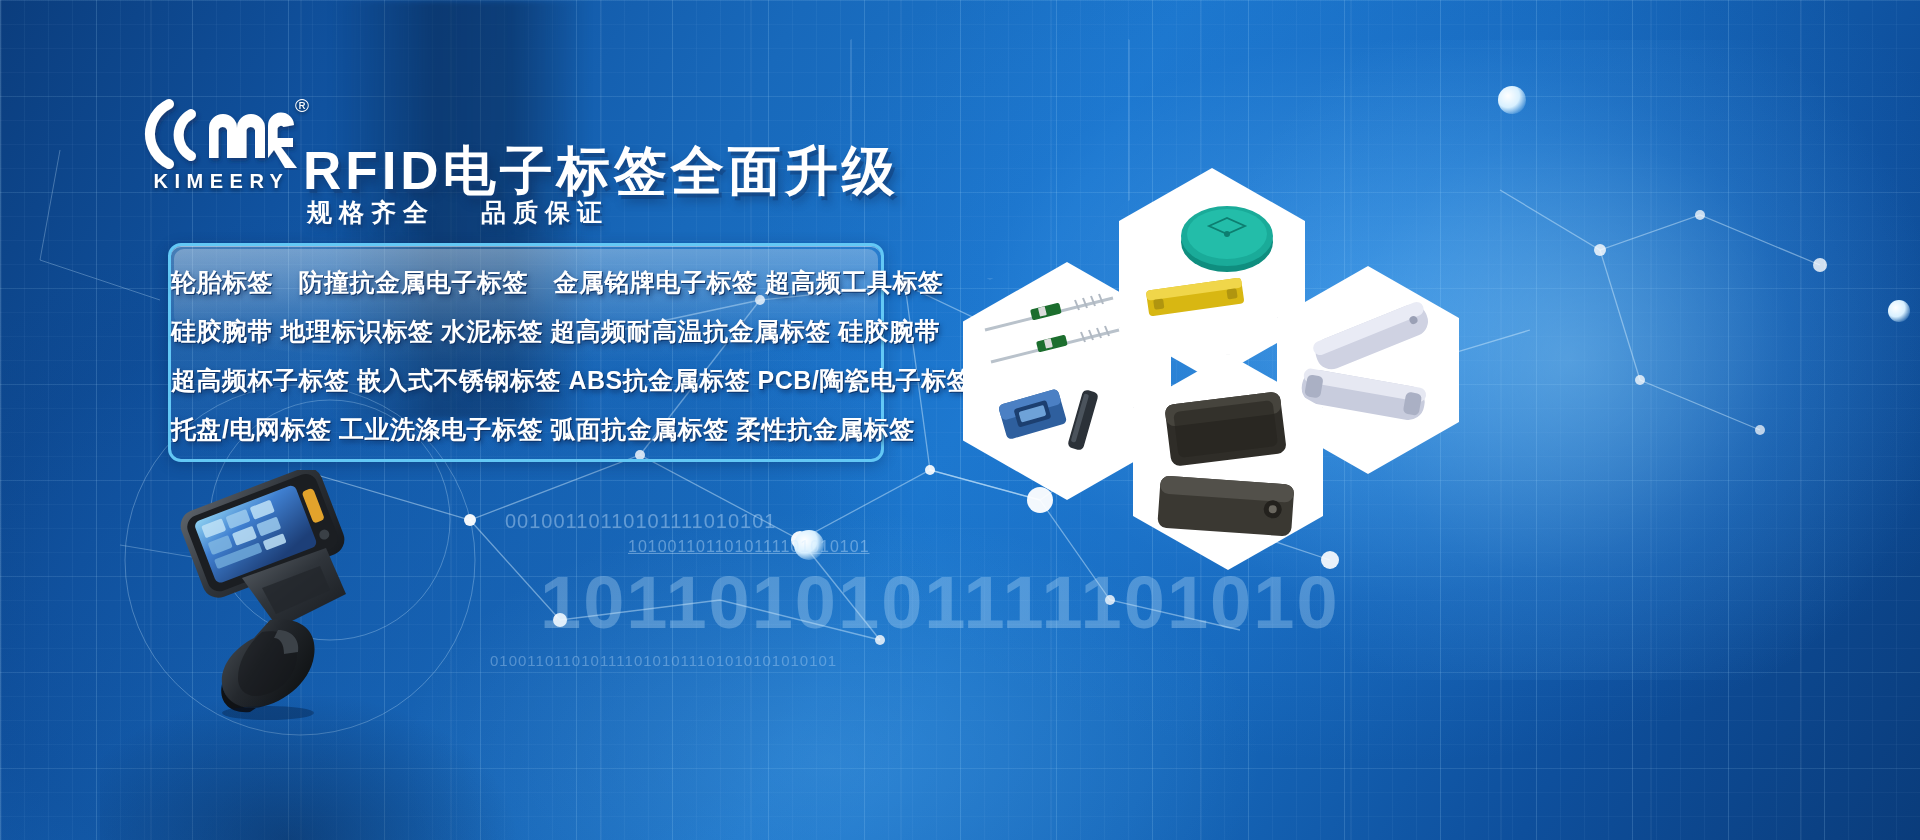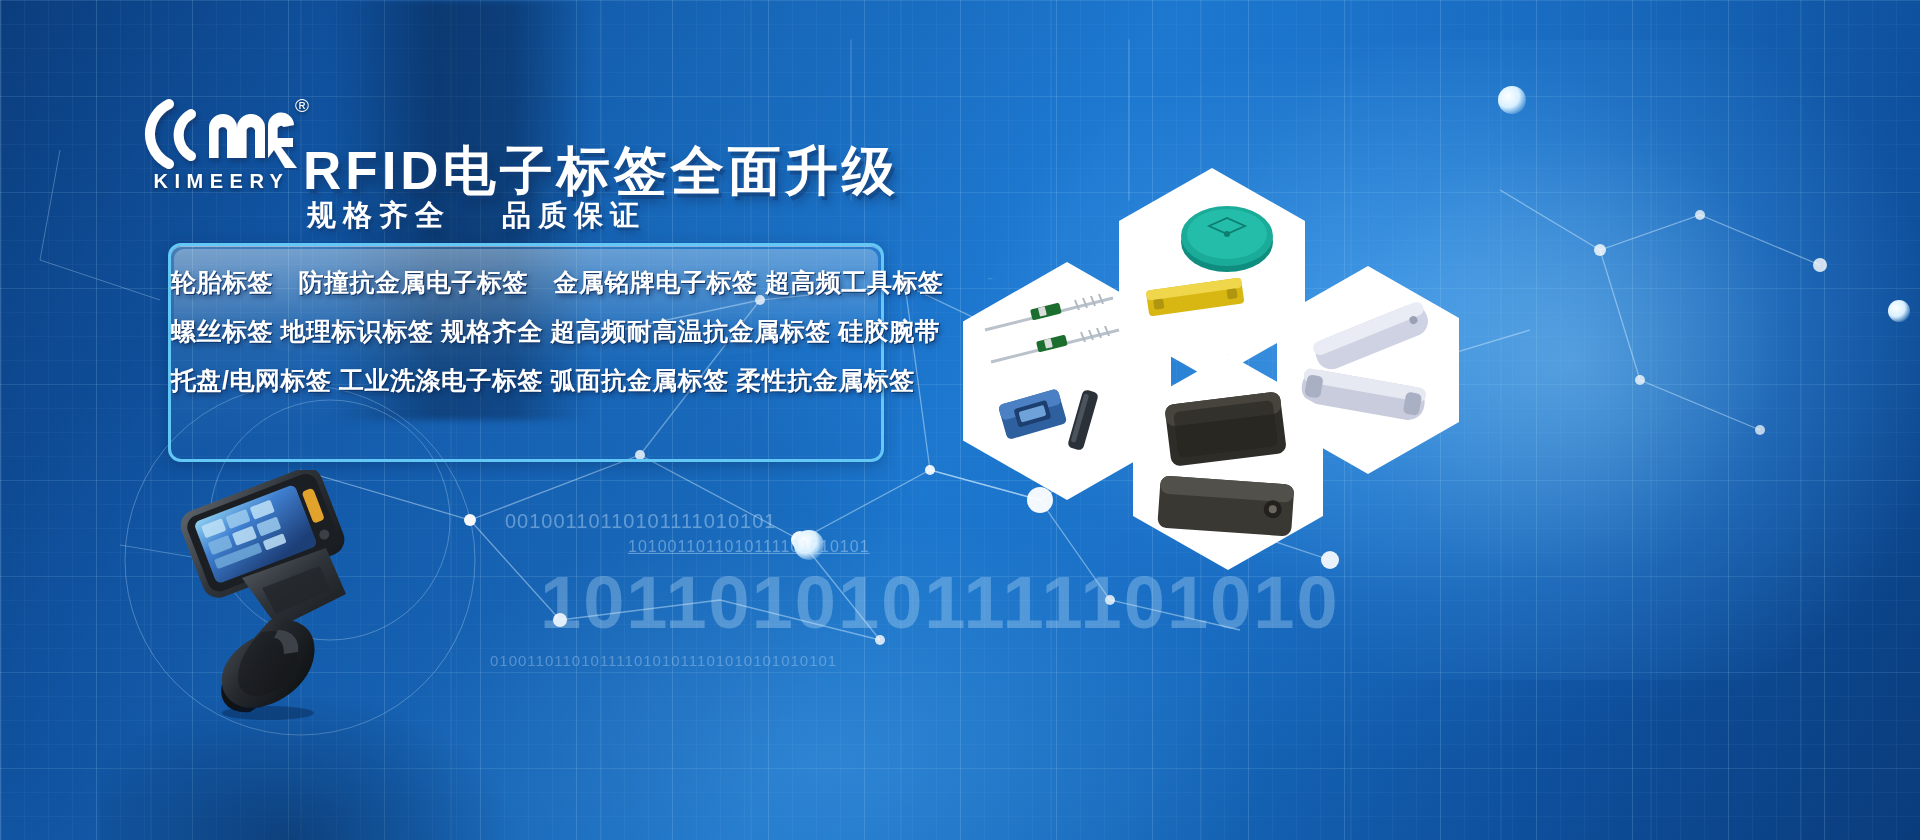--- a/index.html
+++ b/index.html
@@ -106,21 +106,21 @@
     color:#ffffff;
     white-space:nowrap;
     text-shadow:
       3px 4px 0 rgba(18,62,120,0.55),
       5px 7px 10px rgba(10,40,85,0.45);
     margin-top: 23px;
   }
 
   #subtitle {
     position:absolute; left:307px; top:196px;
-    font-size:29px; font-weight:700;
+    font-size:25px; font-weight:700;
     letter-spacing:7px;
     color:#ffffff;
     white-space:nowrap;
     text-shadow:
       2px 3px 0 rgba(18,62,120,0.50),
       3px 5px 7px rgba(10,40,85,0.42);
   }
 
   
   #list-panel {
@@ -265,21 +265,22 @@
       <span class="logo-reg">®</span>
     </div>
     <div id="logo-word">KIMEERY</div>
   </div>
 
   <div id="headline">RFID电子标签全面升级</div>
   <div id="subtitle">规格齐全　 品质保证</div>
 
   <div id="list-panel">
     <div class="list-row">轮胎标签　防撞抗金属电子标签　金属铭牌电子标签 超高频工具标签</div>
-    <div class="list-row">螺丝标签 地理标识标签 规格齐全 超高频耐高温抗金属标签 硅胶腕带</div>
+    <div class="list-row">硅胶腕带 地理标识标签 水泥标签 超高频耐高温抗金属标签 硅胶腕带</div>
+    <div class="list-row">超高频杯子标签 嵌入式不锈钢标签 ABS抗金属标签 PCB/陶瓷电子标签</div>
     <div class="list-row">托盘/电网标签 工业洗涤电子标签 弧面抗金属标签 柔性抗金属标签</div>
   </div>
 
   <div class="hex" style="left:963px; top:262px; width:208px; height:238px;">
     <div class="hex-inner">
       <svg width="208" height="238" viewBox="0 0 208 238">
         <g>
           <line x1="22" y1="68" x2="150" y2="36" stroke="#b9c2cb" stroke-width="3"></line>
           <rect x="68" y="44" width="30" height="11" rx="2" fill="#1c6e2e" transform="rotate(-14 83 50)"></rect>
           <rect x="76" y="45" width="7" height="9" rx="1" fill="#dcdcdc" transform="rotate(-14 79 50)"></rect>

